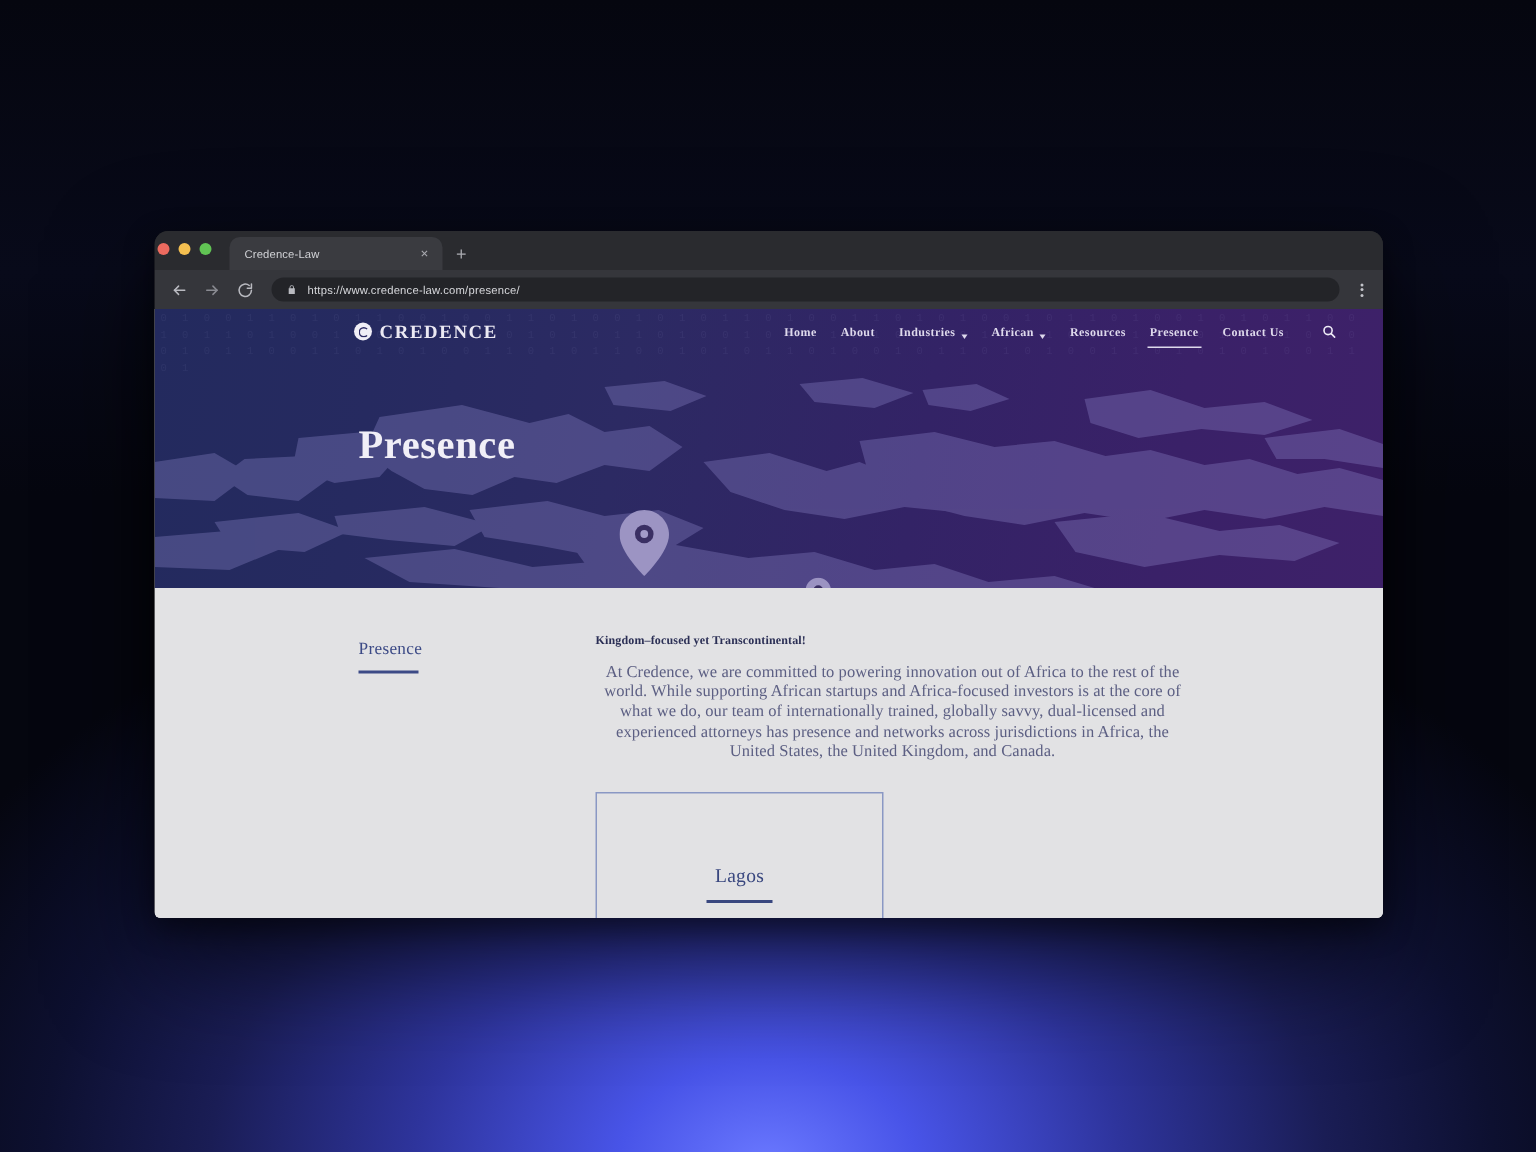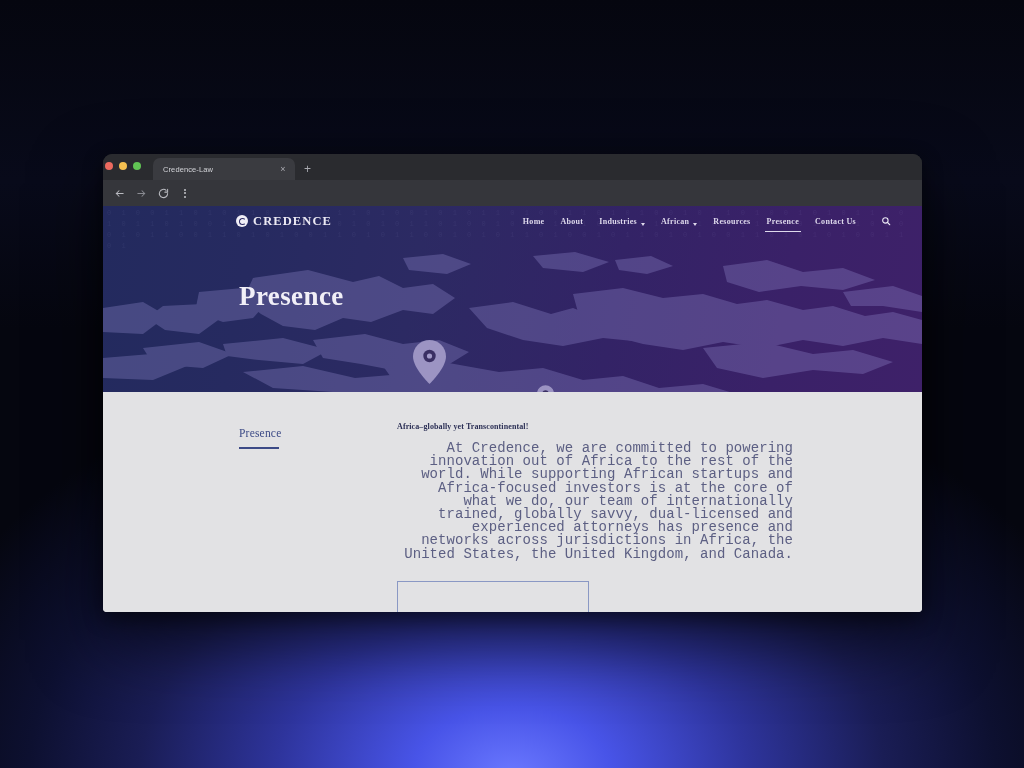--- a/index.html
+++ b/index.html
@@ -313,26 +313,26 @@
   #content-main { flex: 1; max-width: 396px; }
   #main-heading {
     font-family: "Liberation Serif", serif;
     font-weight: bold;
     color: #2b2f55;
     font-size: 8px;
     letter-spacing: 0.1px;
     margin-bottom: 11px;
   }
   #main-paragraph {
-    font-family: Liberation Mono, monospace;
+    font-family: Liberation Serif, serif;
     color: #5c5f83;
-    font-size: 14px;
+    font-size: 11px;
     line-height: 13.2px;
     letter-spacing: 0.05px;
-    text-align: right;
+    text-align: center;
   }
 
   #location-cards {
     margin-top: 20px;
     display: flex;
     gap: 12px;
     flex-direction: column;
   }
   .location-card {
     width: 192px;
@@ -391,20 +391,28 @@
           <line x1="4" y1="12" x2="19" y2="12"></line>
           <polyline points="13,6 19,12 13,18"></polyline>
         </svg>
     </span>
     <span class="nav-btn">
       <svg width="11" height="11" viewBox="0 0 24 24" fill="none" stroke="currentColor" stroke-width="2.2" stroke-linecap="round" stroke-linejoin="round">
           <path d="M21 12a9 9 0 1 1-3.2-6.9"></path>
           <polyline points="21,3 21,9 15,9"></polyline>
         </svg>
     </span>
+    <div id="omnibox">
+      <span id="lock-icon">
+        <svg width="7" height="8" viewBox="0 0 24 24" fill="currentColor">
+            <path d="M17 9V7a5 5 0 0 0-10 0v2H5v13h14V9h-2zm-8-2a3 3 0 0 1 6 0v2H9V7z"></path>
+          </svg>
+      </span>
+      <span id="url-text">https://www.credence-law.com/presence/</span>
+    </div>
     <span id="menu-dots">
       <span></span>
         <span></span>
         <span></span>
     </span>
   </div>
 
   <div id="viewport">
 
     <div id="hero">
@@ -496,21 +504,21 @@
 
     <div id="content">
       <div id="content-inner">
 
         <aside id="content-aside">
           <div id="aside-title">Presence</div>
           <div id="aside-rule"></div>
         </aside>
 
         <main id="content-main">
-          <h2 id="main-heading">Africa–globally yet Transcontinental!</h2>
+          <h2 id="main-heading">Kingdom–focused yet Transcontinental!</h2>
           <p id="main-paragraph">At Credence, we are committed to powering innovation out of Africa to the rest of the world. While supporting African startups and Africa-focused investors is at the core of what we do, our team of internationally trained, globally savvy, dual-licensed and experienced attorneys has presence and networks across jurisdictions in Africa, the United States, the United Kingdom, and Canada.</p>
 
           <div id="location-cards">
             <div class="location-card">
               <span class="location-name">Lagos</span>
               <span class="location-rule"></span>
             </div>
             <div class="location-card">
               <span class="location-name">Abuja</span>
               <span class="location-rule"></span>

